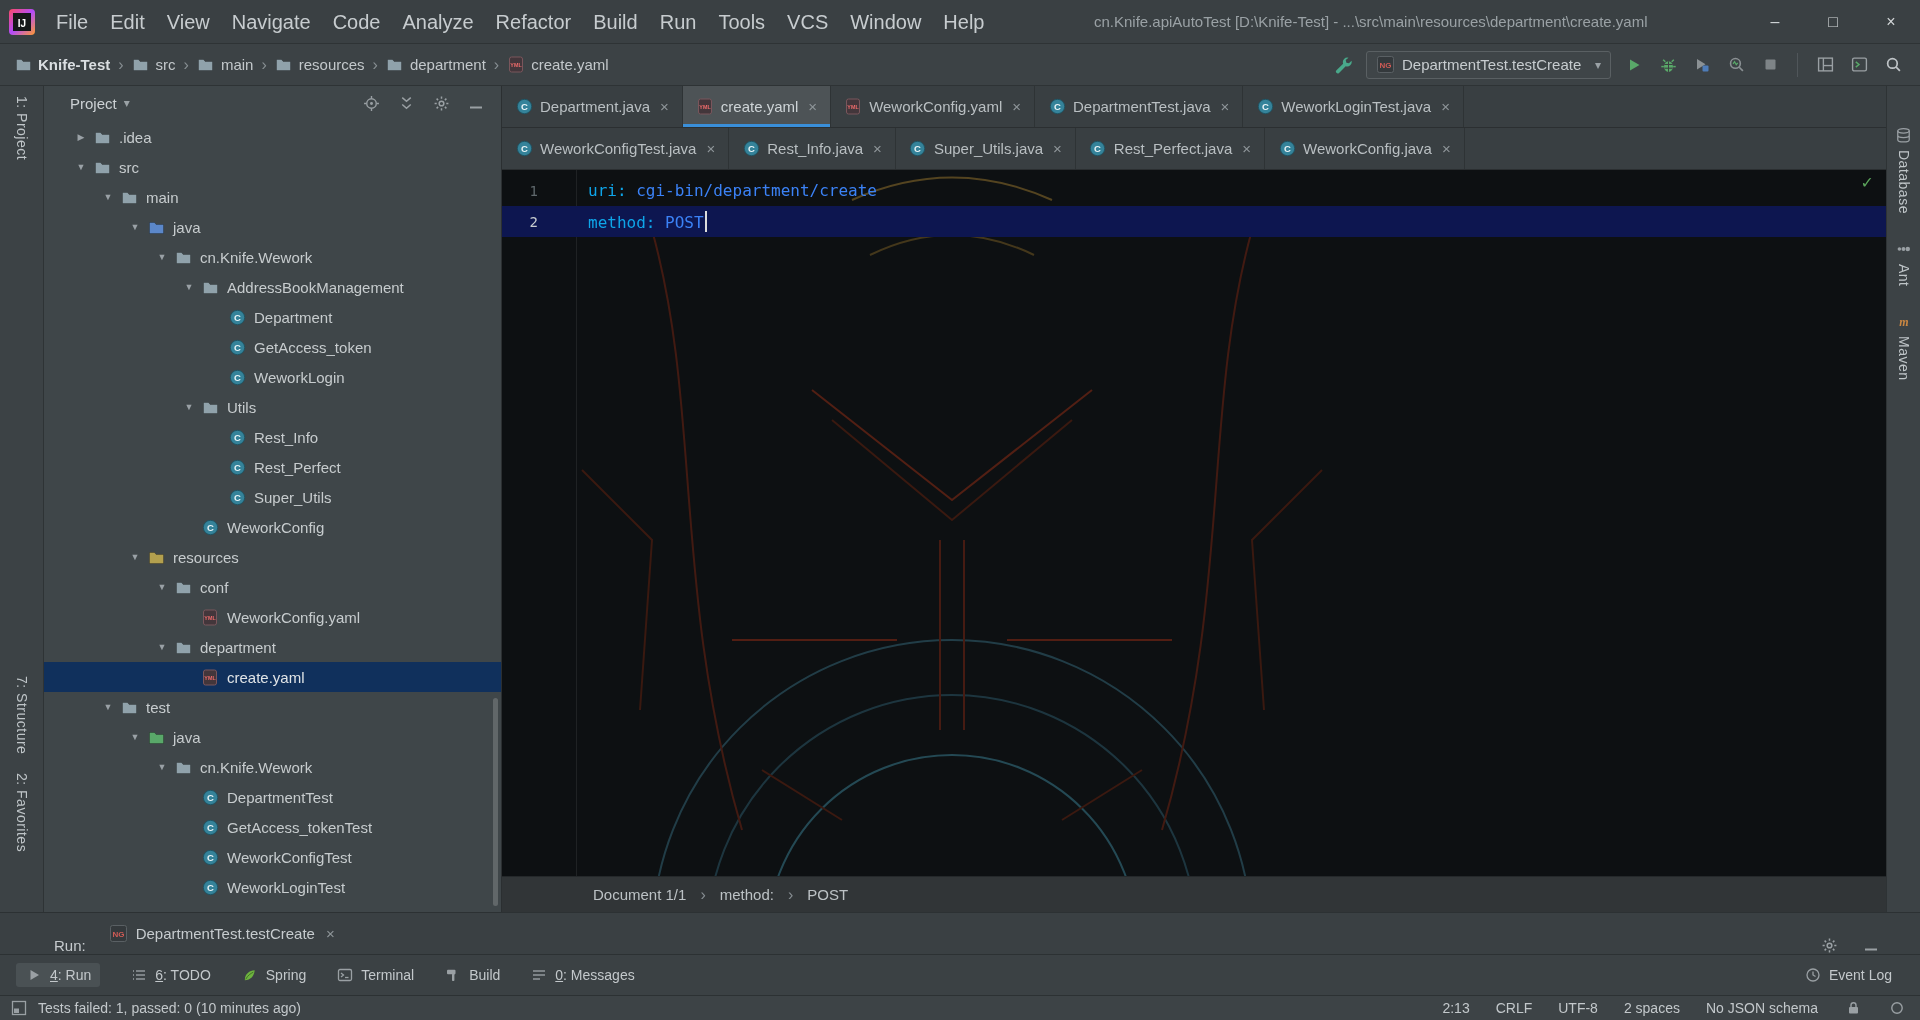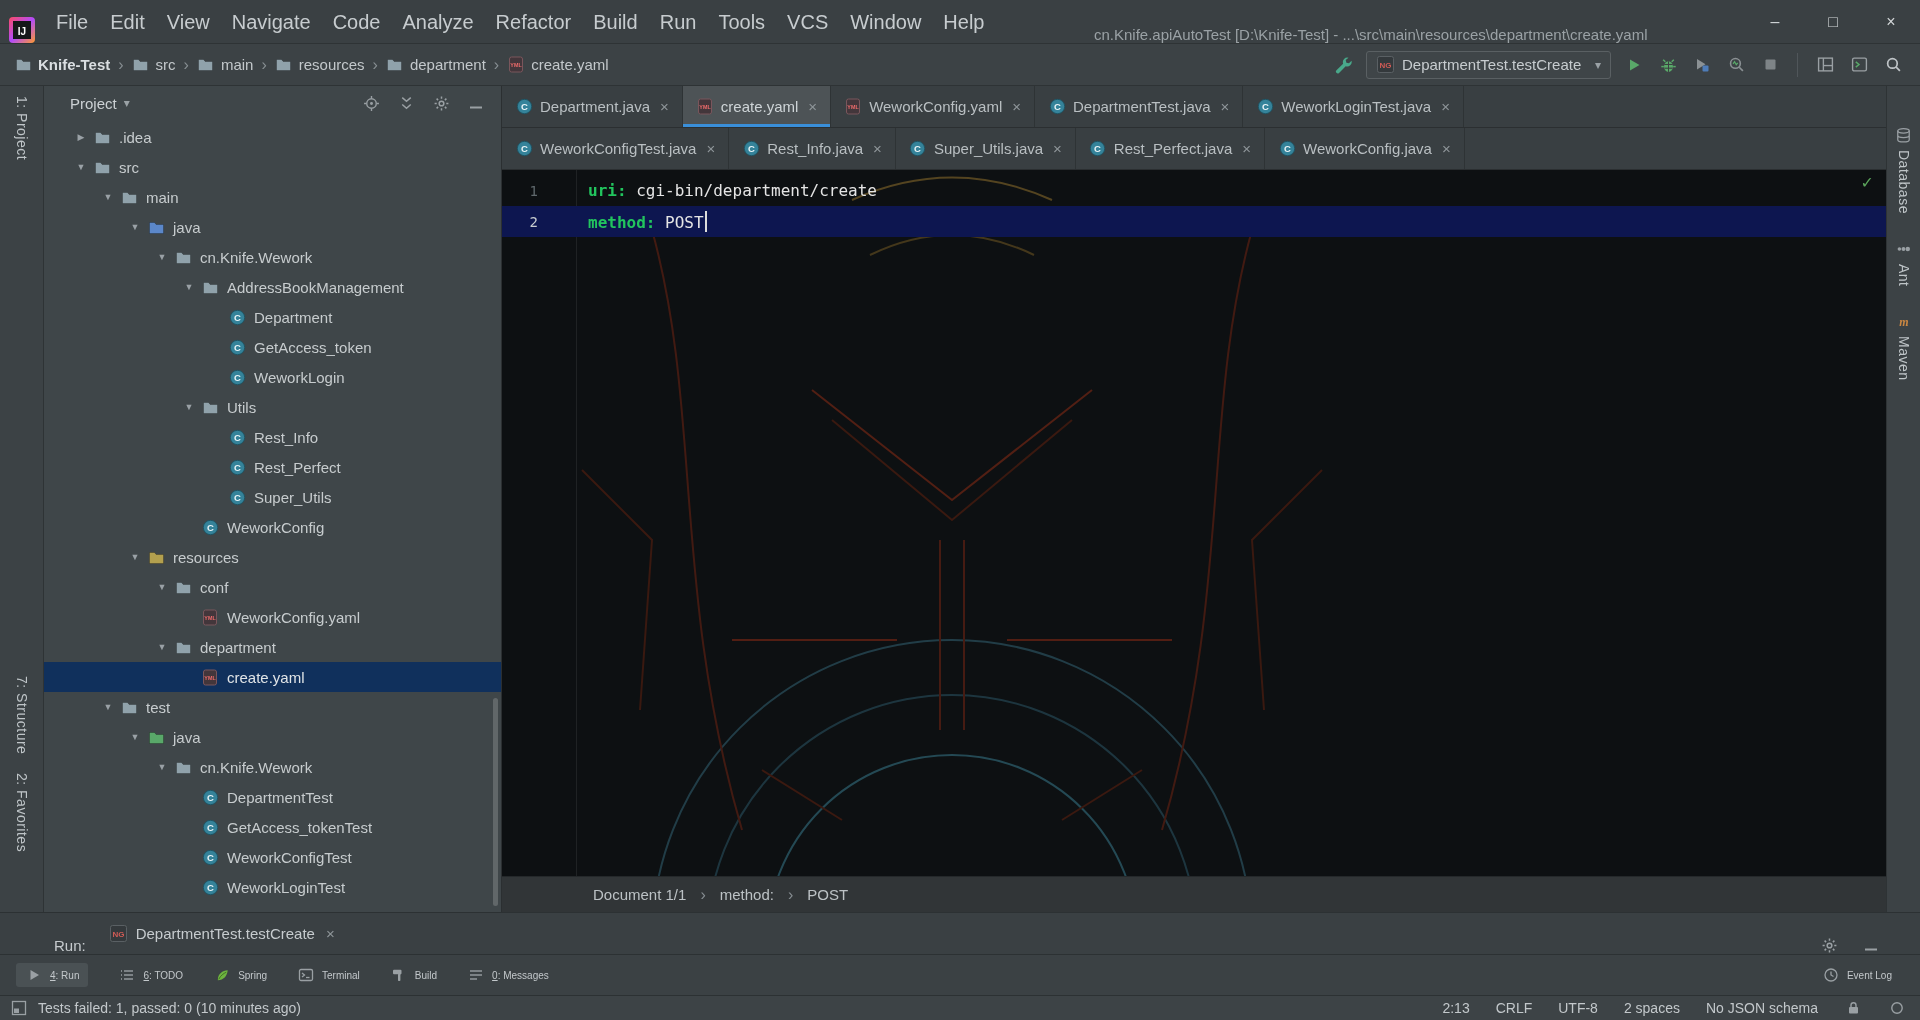--- a/index.html
+++ b/index.html
@@ -1,21 +1,21 @@
 <!DOCTYPE html>
 <html><head>
 <meta charset="utf-8">
 <style>
   *{margin:0;padding:0;box-sizing:border-box;}
   html,body{width:1920px;height:1020px;}
   body{position:relative;background:#2b2e30;font-family:"Liberation Sans",sans-serif;overflow:hidden;color:#bfc5c8;}
   u{text-decoration:underline;}
 
   
-  #titlebar{position:absolute;left:0;top:0;width:1920px;height:44px;background:#3a4043;border-bottom:1px solid #2e3335;display:flex;align-items:flex-end;}
+  #titlebar{position:absolute;left:0;top:0;width:1920px;height:44px;background:#3a4043;border-bottom:1px solid #2e3335;display:flex;align-items:center;}
   #logo{width:26px;height:26px;margin:0 10px 0 9px;flex:none;}
   #menubar{display:flex;align-items:center;height:100%;}
   .menu-item{padding:4px 11px;font-size:20px;color:#c7cccf;line-height:44px;cursor:default;white-space:nowrap;}
   #window-title{flex:1;text-align:center;font-size:15px;color:#9aa1a5;white-space:nowrap;overflow:hidden;}
   #win-controls{display:flex;flex:none;height:100%;}
   .win-btn{width:58px;height:100%;display:flex;align-items:center;justify-content:center;color:#d2d6d8;font-size:16px;}
 
   
   #navbar{position:absolute;left:0;top:44px;width:1920px;height:42px;background:#3c4245;border-bottom:1px solid #2e3335;display:flex;align-items:center;padding:0 10px 0 14px;text-align:center;}
   #breadcrumbs{display:flex;align-items:center;gap:6px;font-size:15px;color:#c3c8cb;}
@@ -56,33 +56,33 @@
   .tab-close{color:#8f969a;font-size:15px;margin-left:3px;}
   #code-area{flex:1;position:relative;overflow:hidden;}
   #bg-art{position:absolute;inset:0;width:100%;height:100%;}
   #gutter-line{position:absolute;left:74px;top:0;bottom:0;width:1px;background:rgba(255,255,255,.08);}
   #code-lines{position:relative;padding-top:5px;font-family:"DejaVu Sans Mono",monospace;font-size:16px;}
   .cline{height:31px;display:flex;align-items:center;}
   .cline.current{background:#0d1650;}
   .cline .lnum{width:74px;flex:none;text-align:right;padding-right:38px;color:#5f686c;font-size:14px;font-family:"DejaVu Sans Mono",monospace;}
   .cline.current .lnum{color:#c8cdd0;}
   .cline .ctext{padding-left:12px;white-space:pre;}
-  .tok-key{color:#22c55e;font-weight:bold;}
-  .tok-value{color:#e5e5e5;}
+  .tok-key{color:#0ea5e9;}
+  .tok-value{color:#3b82f6;}
   .caret-bar{display:inline-block;width:2px;height:21px;background:#dcdcdc;vertical-align:text-bottom;margin-left:1px;}
   #inspection-check{position:absolute;top:3px;right:12px;color:#5ba45b;font-size:16px;}
   #editor-crumbs{height:36px;flex:none;background:#313537;border-top:1px solid #24282a;display:flex;align-items:center;padding-left:91px;font-size:15px;color:#bcc2c5;gap:12px;}
   #editor-crumbs .crumb-sep{color:#858c90;}
 
   
   #run-header{position:absolute;left:0;top:912px;width:1920px;height:42px;background:#3a4043;border-top:1px solid #2c3133;display:flex;align-items:flex-end;padding:0 40px 0 54px;font-size:15px;color:#c6cbce;}
   #run-tab{display:flex;align-items:center;gap:8px;margin-left:14px;padding:0 10px;height:100%;}
   #run-header .rh-icons{margin-left:auto;display:flex;gap:24px;}
 
-  #bottom-toolbar{position:absolute;left:0;top:954px;width:1920px;height:41px;background:#3b4144;border-top:1px solid #2c3133;display:flex;align-items:center;padding:0 28px 0 16px;gap:30px;font-size:10px;color:#c3c8cb;}
+  #bottom-toolbar{position:absolute;left:0;top:954px;width:1920px;height:41px;background:#3b4144;border-top:1px solid #2c3133;display:flex;align-items:center;padding:0 28px 0 16px;gap:30px;font-size:14px;color:#c3c8cb;}
   .tool-btn{display:flex;align-items:center;gap:7px;white-space:nowrap;}
   .tool-btn.active{background:#4a5154;padding:3px 9px;border-radius:3px;}
   #event-log{margin-left:auto;display:flex;align-items:center;gap:7px;}
 
   #status-bar{position:absolute;left:0;top:995px;width:1920px;height:25px;background:#3d4346;border-top:1px solid #2c3133;display:flex;align-items:center;padding:0 14px 0 10px;font-size:14px;color:#c3c8cb;gap:10px;}
   #status-right{margin-left:auto;display:flex;align-items:center;gap:26px;white-space:nowrap;}
 </style>
 </head>
 <body>
 

